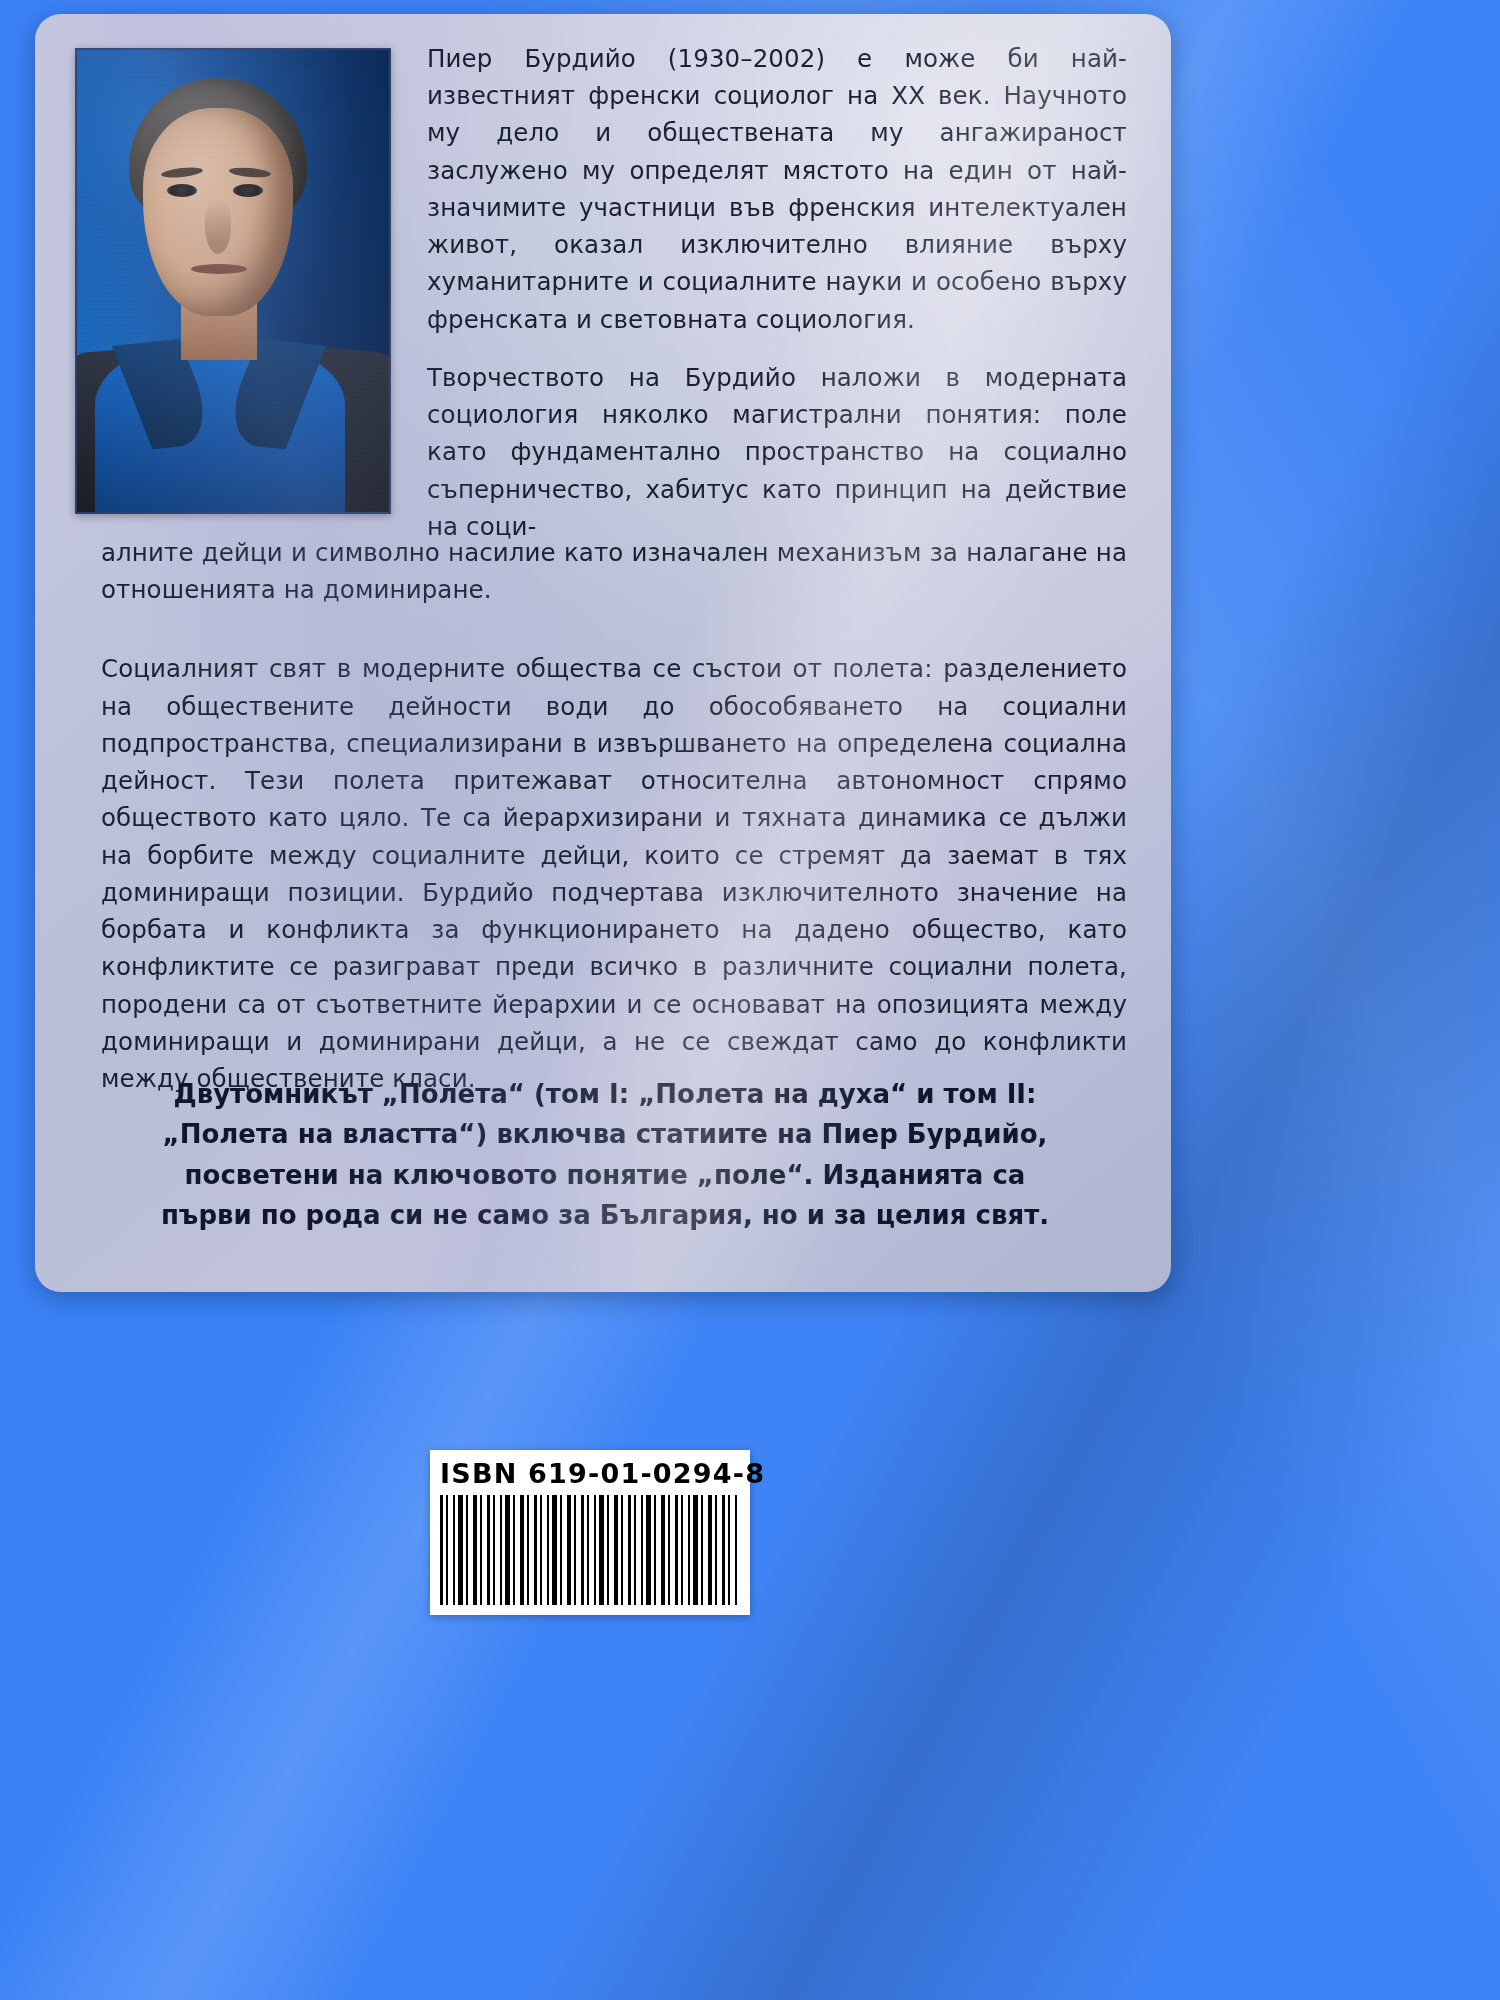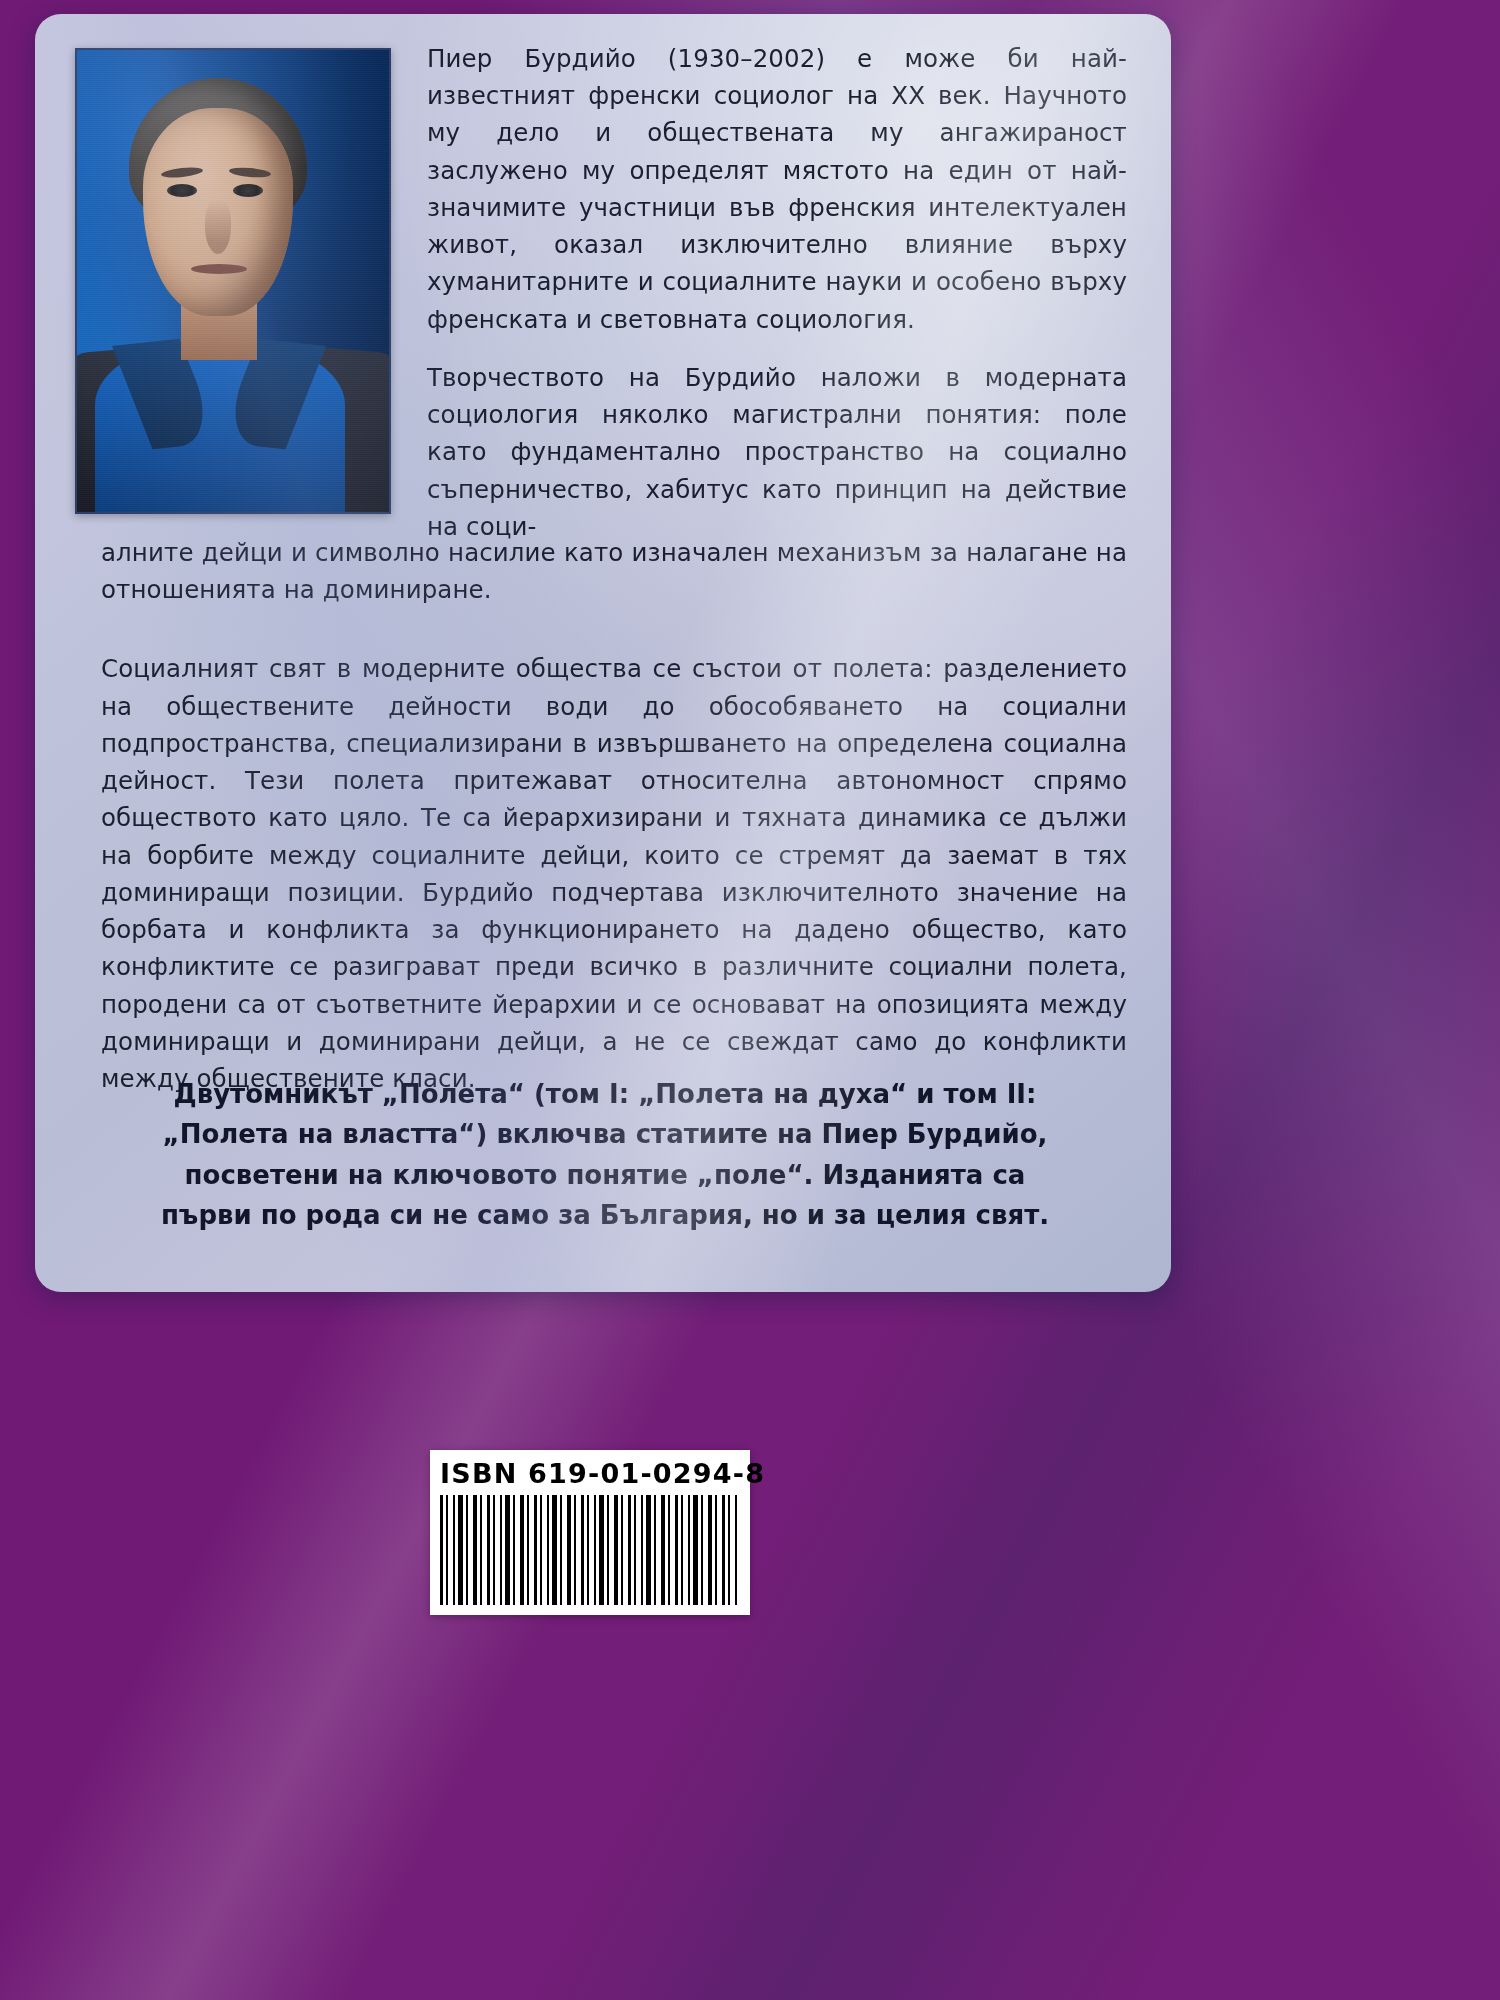--- a/index.html
+++ b/index.html
@@ -15,21 +15,21 @@
   }
 
   
   #page {
     position: relative;
     width: 1500px;
     height: 2000px;
     background:
       linear-gradient(115deg, rgba(255,255,255,0.10) 0%, rgba(255,255,255,0.00) 18%),
       linear-gradient(160deg, #4a76b4 0%, #3f6cae 12%, #5a86bf 26%, #41699f 42%, #33589a 58%, #4a7ab6 70%, #2e5governor 71%, #2b5294 84%, #47719f 100%);
-    background-color: #701a75;
+    background-color: #3b82f6;
   }
   #page::before {
     
     content: "";
     position: absolute;
     inset: 0;
     background:
       linear-gradient(118deg, rgba(255,255,255,0.00) 40%, rgba(255,255,255,0.16) 48%, rgba(255,255,255,0.02) 55%),
       linear-gradient(118deg, rgba(0,0,0,0.00) 62%, rgba(20,40,80,0.25) 72%, rgba(0,0,0,0.00) 86%),
       linear-gradient(62deg, rgba(255,255,255,0.00) 60%, rgba(180,205,235,0.18) 74%, rgba(255,255,255,0.00) 90%);

